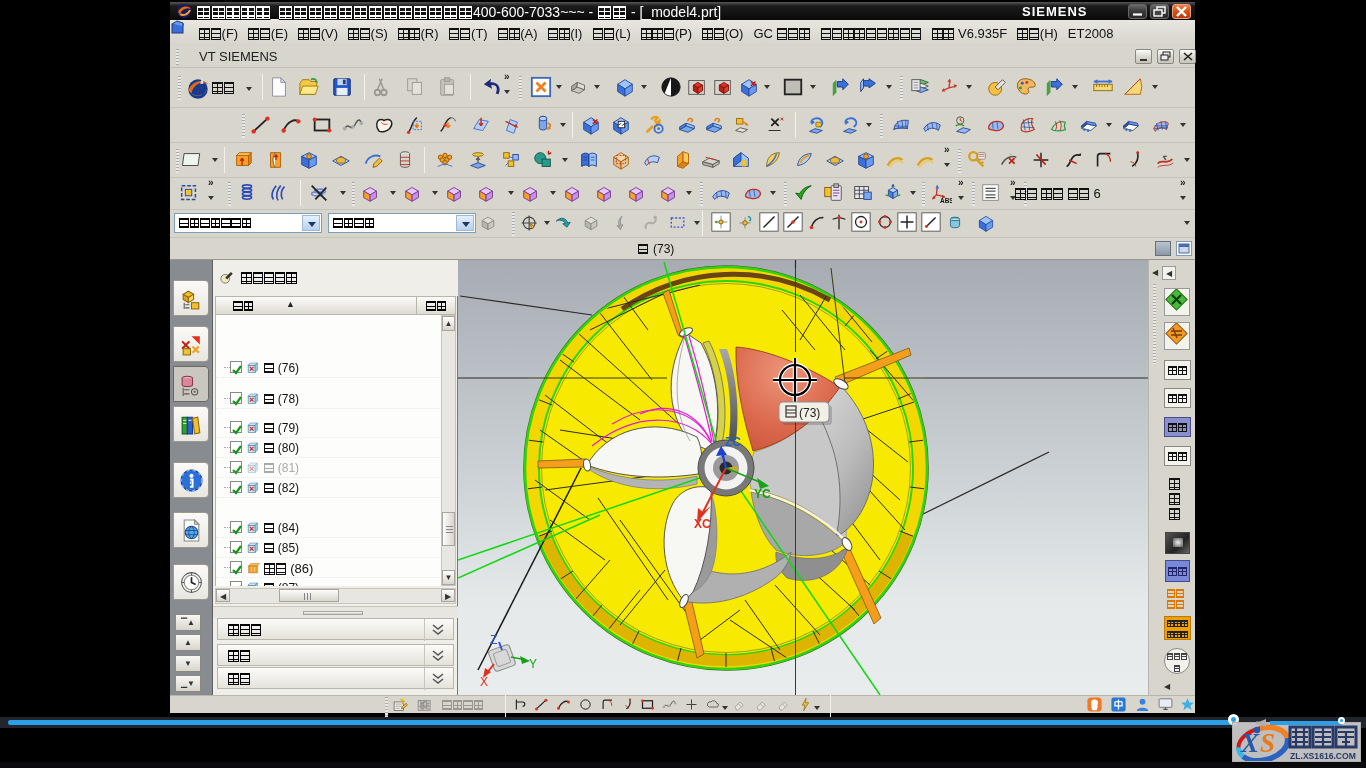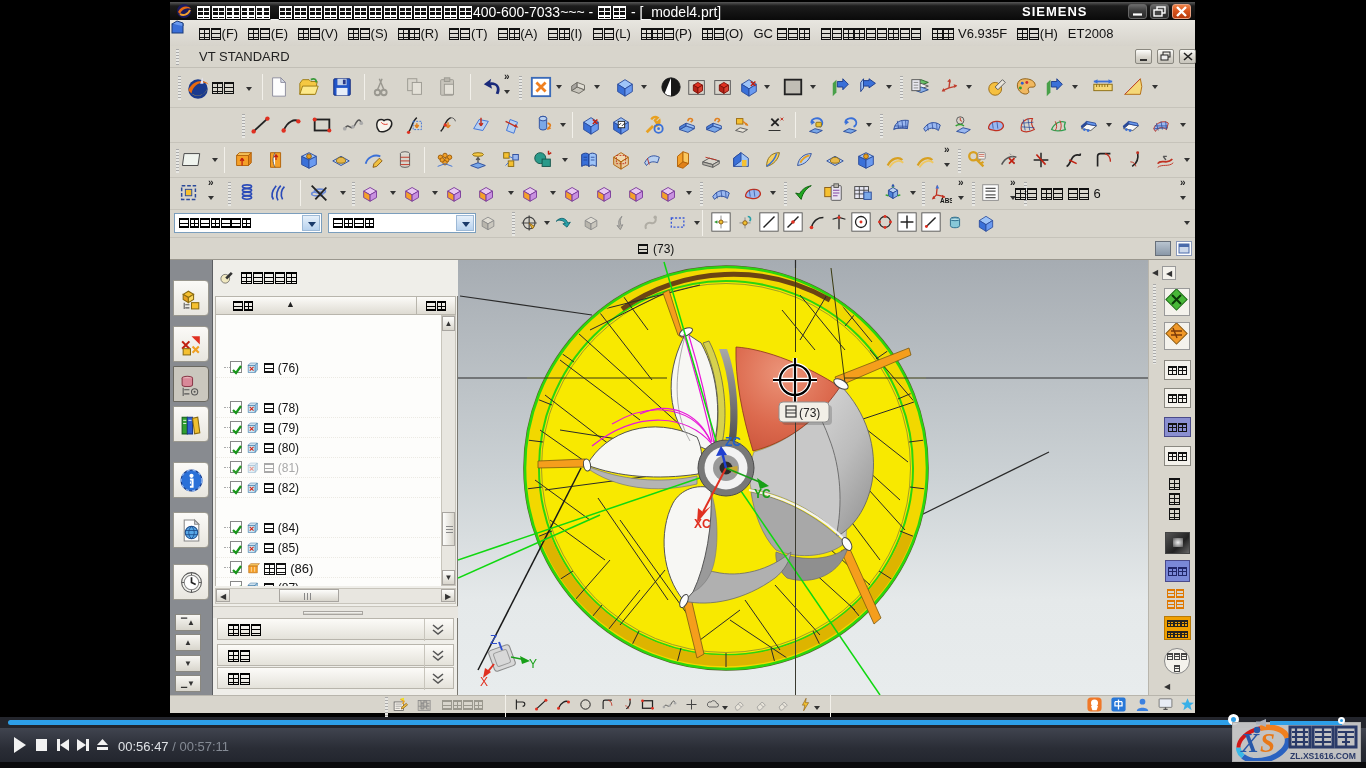--- a/index.html
+++ b/index.html
@@ -74,21 +74,21 @@
       <div class="wbtn close" style="left:1002px"><svg width="17" height="13" viewBox="0 0 17 13">
             <path d="M4 2 l9 9 M13 2 l-9 9" stroke="#fff" stroke-width="2.4"></path>
           </svg></div>
     </div>
     <div class="abs" id="menubar"><span class="mi" style="left:7px"><svg width="16" height="16" viewBox="0 0 16 16">
             <rect x="2" y="4" width="11" height="9" fill="#3a6fd8" stroke="#1a3a7a"></rect>
             <path d="M2 4 L7 1 L13 3 L13 6" fill="#6a9af0" stroke="#1a3a7a"></path>
           </svg></span><span id="menuitems" style="position: absolute; left: 24px; top: 6px;"><span class="m cj" style="margin:0 5px"><i></i><i></i>(F)</span><span class="m cj" style="margin:0 5px"><i></i><i></i>(E)</span><span class="m cj" style="margin:0 5px"><i></i><i></i>(V)</span><span class="m cj" style="margin:0 5px"><i></i><i></i>(S)</span><span class="m cj" style="margin:0 5px"><i></i><i></i>(R)</span><span class="m cj" style="margin:0 5px"><i></i><i></i>(T)</span><span class="m cj" style="margin:0 5px"><i></i><i></i>(A)</span><span class="m cj" style="margin:0 5px"><i></i><i></i>(I)</span><span class="m cj" style="margin:0 5px"><i></i><i></i>(L)</span><span class="m cj" style="margin:0 5px"><i></i><i></i><i></i>(P)</span><span class="m cj" style="margin:0 5px"><i></i><i></i>(O)</span><span class="m cj" style="margin:0 5px">GC <i></i><i></i><i></i></span><span class="m cj" style="margin:0 5px"><i></i><i></i><i></i><i></i><i></i><i></i><i></i><i></i><i></i></span><span class="m cj" style="margin:0 5px"><i></i><i></i> V6.935F</span><span class="m cj" style="margin:0 5px"><i></i><i></i>(H)</span><span class="m cj" style="margin:0 5px">ET2008</span></span></div>
     <div class="abs" id="vtrow">
         <div class="grip" style="left:6px;top:3px;height:16px"></div>
-        <span style="position:absolute;left:29px;top:3px">VT STANDARD</span>
+        <span style="position:absolute;left:29px;top:3px">VT SIEMENS</span>
         <div style="position:absolute;left:965px;top:3px;width:17px;height:15px;background:linear-gradient(180deg,#fdfdfb,#d8d5cc 55%,#c8c5bc);border:1px solid #8a8880;border-radius:2px"><svg width="15" height="13" viewBox="0 0 15 13">
             <path d="M4 10 h7" stroke="#222" stroke-width="1.8"></path>
           </svg></div>
         <div style="position:absolute;left:987px;top:3px;width:17px;height:15px;background:linear-gradient(180deg,#fdfdfb,#d8d5cc 55%,#c8c5bc);border:1px solid #8a8880;border-radius:2px"><svg width="15" height="13" viewBox="0 0 15 13">
             <rect x="5" y="2" width="7" height="5" fill="none" stroke="#222"></rect>
             <rect x="3" y="5" width="7" height="5" fill="#eee" stroke="#222"></rect>
           </svg></div>
         <div style="position:absolute;left:1009px;top:3px;width:17px;height:15px;background:linear-gradient(180deg,#fdfdfb,#d8d5cc 55%,#c8c5bc);border:1px solid #8a8880;border-radius:2px"><svg width="15" height="13" viewBox="0 0 15 13">
             <path d="M4 3 l8 7 M12 3 l-8 7" stroke="#222" stroke-width="1.6"></path>
           </svg></div>
@@ -880,21 +880,21 @@
                   <path d="M2 6 l3 3 5 -7" fill="none" stroke="#18961a" stroke-width="2.2"></path>
                 </svg></span>
               <span style="position:absolute;left:30px;top:3px"><svg width="14" height="13" viewBox="0 0 24 24" opacity="1">
                   <rect x="3" y="6" width="13" height="13" fill="#c8e8f8" stroke="#2a6a9a"></rect>
                   <path d="M3 6 l4 -4 h13 l-4 4 z" fill="#e8f4fc" stroke="#2a6a9a"></path>
                   <path d="M16 6 l4 -4 v13 l-4 4 z" fill="#a8d0ec" stroke="#2a6a9a"></path>
                   <path d="M6 9 l7 7 m0 -7 l-7 7" stroke="#d02818" stroke-width="2"></path>
                 </svg></span>
               <span class="cj" style="position:absolute;left:48px;top:3px;font-size:12px;color:#111"><i></i> (76)</span>
             </div>
-            <div style="position:absolute;left:0;top:83px;width:226px;height:20px;border-bottom:1px dotted #eceae4">
+            <div style="position:absolute;left:0;top:74px;width:226px;height:20px;border-bottom:1px dotted #eceae4">
               <span style="position:absolute;left:8px;top:9px;width:6px;border-top:1px dotted #aaa"></span>
               <span style="position:absolute;left:14px;top:3px;width:12px;height:12px;background:#fff;border:1px solid #888"><svg width="12" height="12" viewBox="0 0 12 12">
                   <path d="M2 6 l3 3 5 -7" fill="none" stroke="#18961a" stroke-width="2.2"></path>
                 </svg></span>
               <span style="position:absolute;left:30px;top:3px"><svg width="14" height="13" viewBox="0 0 24 24" opacity="1">
                   <rect x="3" y="6" width="13" height="13" fill="#c8e8f8" stroke="#2a6a9a"></rect>
                   <path d="M3 6 l4 -4 h13 l-4 4 z" fill="#e8f4fc" stroke="#2a6a9a"></path>
                   <path d="M16 6 l4 -4 v13 l-4 4 z" fill="#a8d0ec" stroke="#2a6a9a"></path>
                   <path d="M6 9 l7 7 m0 -7 l-7 7" stroke="#d02818" stroke-width="2"></path>
                 </svg></span>
@@ -1377,41 +1377,20 @@
         <div class="ic" style="left:1009px;top:0px"><svg width="17" height="17" viewBox="0 0 24 24">
             <path d="M12 3 l2.5 6 6.5 0.5 -5 4 1.8 6.5 -5.8 -4 -5.8 4 1.8 -6.5 -5 -4 6.5 -0.5 z" fill="#38b0e8"></path>
           </svg></div>
         <span class="cj" style="position:absolute;left:272px;top:2px;font-size:12px;color:#9a988e"><i></i><i></i><i></i><i></i></span>
       </div>
   </div>
   <div id="progressrow">
       <div id="progressbar"></div>
       <div id="progressknob"></div>
     </div>
-  <div id="ctrlbar">
-    <svg class="pico" style="left:12px" width="16" height="18">
-        <path d="M2 1 L14 9 L2 17 Z" fill="#f2f2f2"></path>
-      </svg>
-    <svg class="pico" style="left:35px" width="13" height="18">
-        <rect x="1" y="3" width="11" height="12" fill="#f2f2f2"></rect>
-      </svg>
-    <svg class="pico" style="left:56px" width="14" height="18">
-        <rect x="1" y="3" width="3" height="12" fill="#f2f2f2"></rect>
-        <path d="M13 3 L13 15 L4 9 Z" fill="#f2f2f2"></path>
-      </svg>
-    <svg class="pico" style="left:76px" width="14" height="18">
-        <rect x="10" y="3" width="3" height="12" fill="#f2f2f2"></rect>
-        <path d="M1 3 L1 15 L10 9 Z" fill="#f2f2f2"></path>
-      </svg>
-    <svg class="pico" style="left:95px" width="15" height="18">
-        <path d="M2 9 L7.5 3 L13 9 Z" fill="#f2f2f2"></path>
-        <rect x="2" y="11" width="11" height="3" fill="#f2f2f2"></rect>
-      </svg>
-    <div id="ptime">00:56:47<span class="dim"> / 00:57:11</span></div>
-  </div>
   <div id="blackstrip"></div>
   <div id="logo"><svg width="127" height="38" viewBox="0 0 127 38">
         <g transform="rotate(-14 30 21)" fill="none">
           <ellipse cx="30" cy="21" rx="25" ry="16" pathLength="100" stroke="#2a62c0" stroke-width="5.5" stroke-dasharray="44 56"></ellipse>
           <ellipse cx="30" cy="21" rx="25" ry="16" pathLength="100" stroke="#38b8e8" stroke-width="5" stroke-dasharray="8 92" stroke-dashoffset="-44"></ellipse>
           <ellipse cx="30" cy="21" rx="25" ry="16" pathLength="100" stroke="#d01818" stroke-width="4" stroke-dasharray="24 76" stroke-dashoffset="-52"></ellipse>
           <ellipse cx="30" cy="21" rx="25" ry="16" pathLength="100" stroke="#f08020" stroke-width="5.5" stroke-dasharray="24 76" stroke-dashoffset="-76"></ellipse>
         </g>
         <circle cx="24" cy="7" r="3.2" fill="#2858a8"></circle>
         <text x="8" y="29" font-family="Liberation Serif,serif" font-style="italic" font-weight="bold" font-size="27" fill="#2858a8">X</text>

